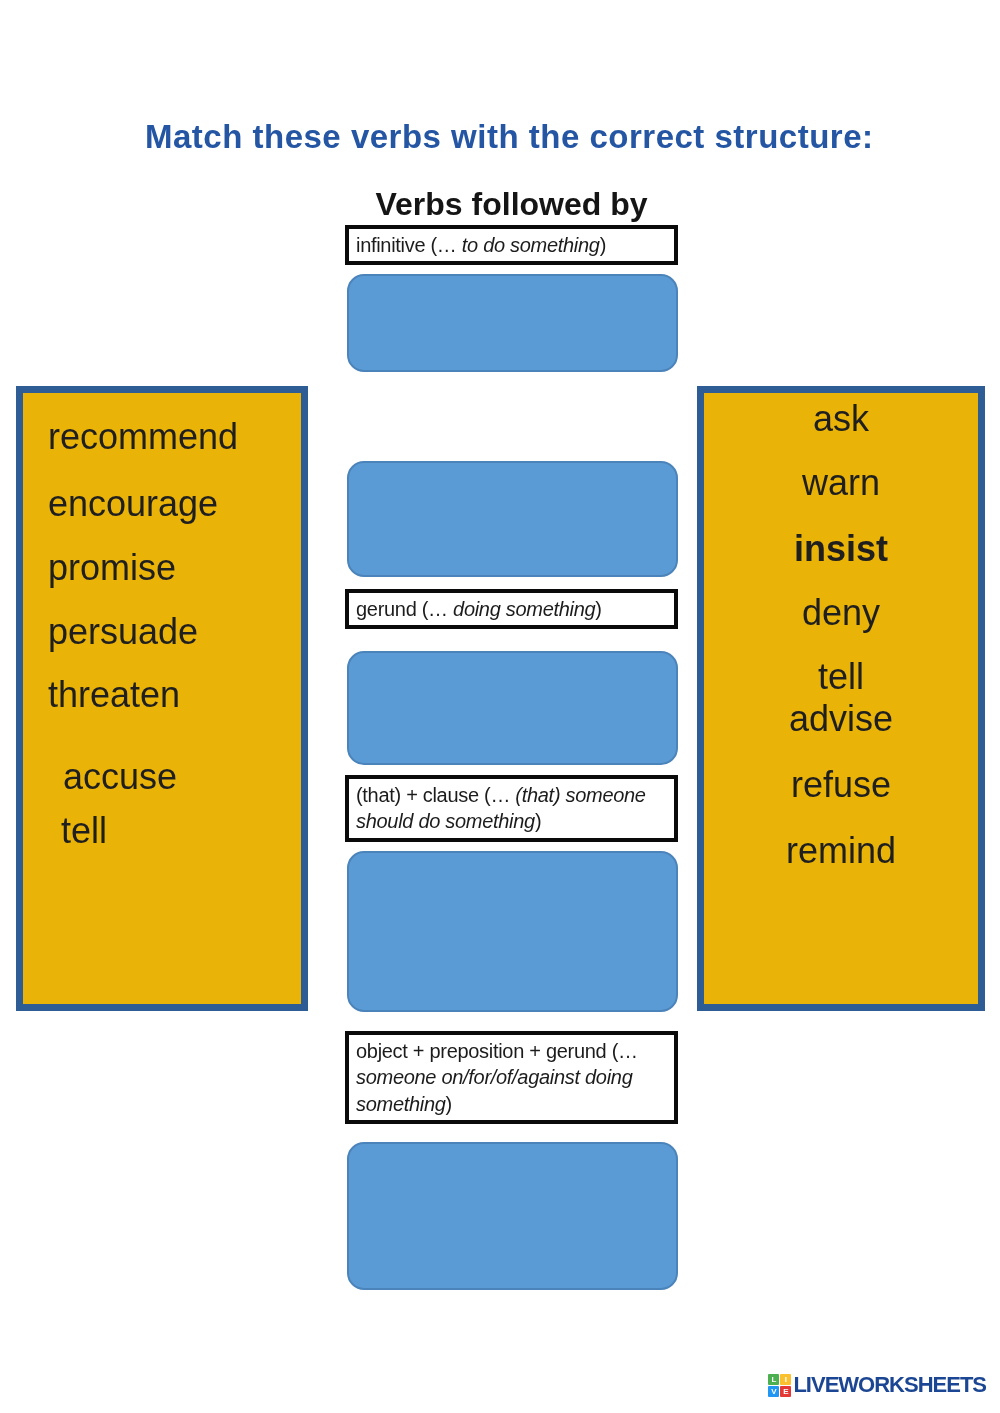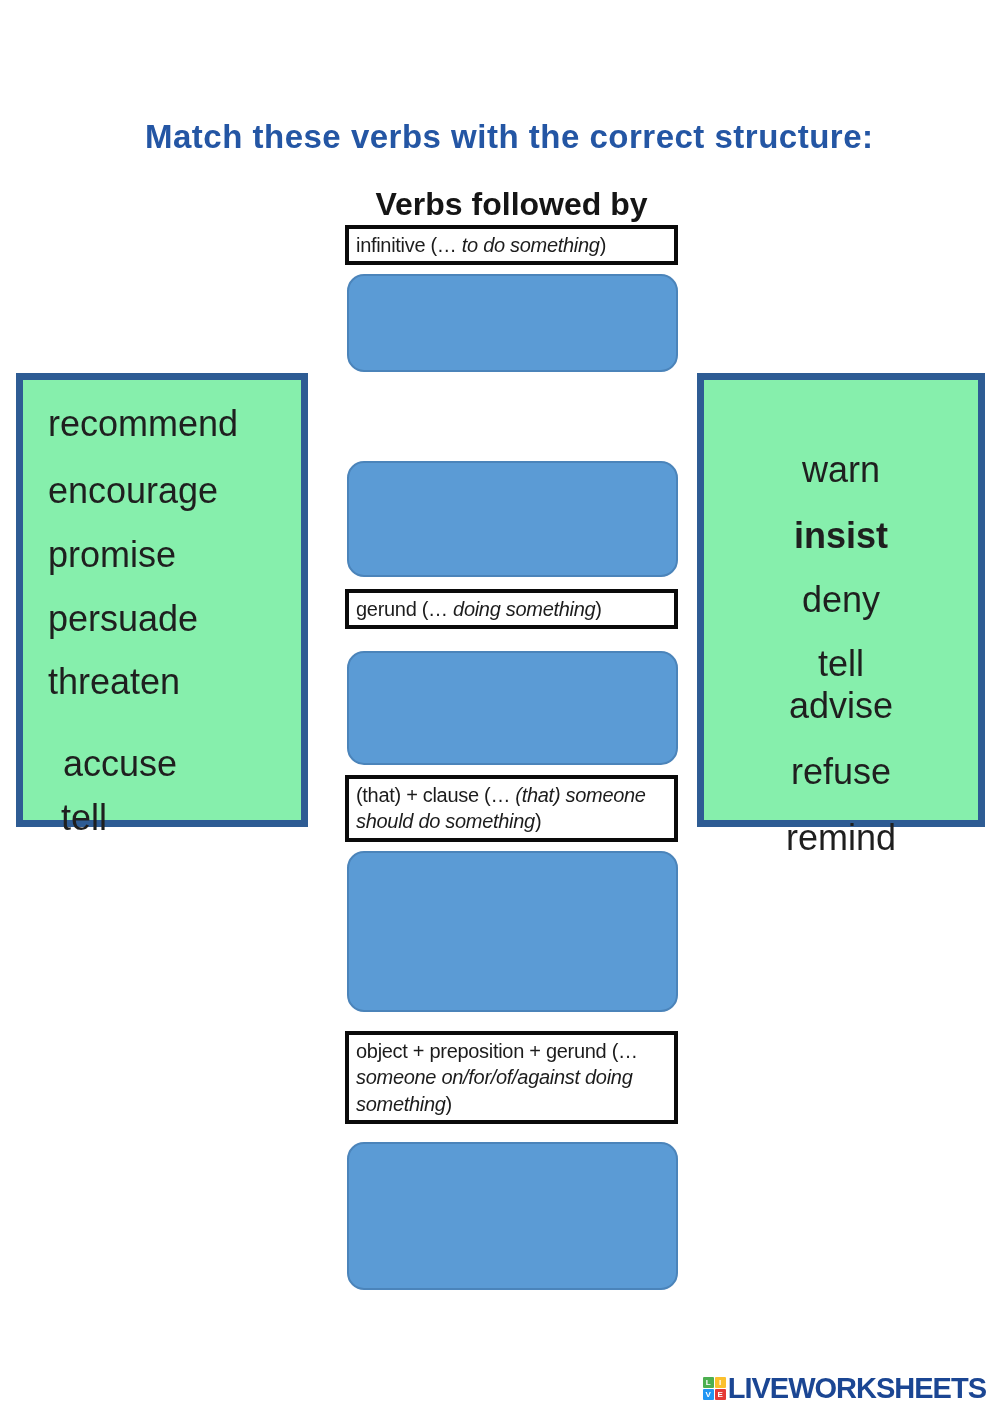--- a/index.html
+++ b/index.html
@@ -60,24 +60,24 @@
   #slot-3 { top: 651px; height: 114px; }
   #slot-4 { top: 851px; height: 161px; }
   #slot-5 { top: 1142px; height: 148px; }
   #label-1 { top: 225px; }
   #label-2 { top: 383px; }
   #label-3 { top: 589px; }
   #label-4 { top: 775px; }
   #label-5 { top: 1031px; }
   .verb-bank {
     position: absolute;
-    top: 373px;
-    height: 454px;
+    top: 386px;
+    height: 625px;
     border: 7px solid #2e5c94;
-    background: #86efac;
+    background: #eab308;
   }
   #left-bank  { left: 16px;  width: 292px; }
   #right-bank { left: 697px; width: 288px; }
   .verb {
     position: absolute;
     font-size: 36px;
     color: #1f1f1f;
     line-height: 1;
     white-space: nowrap;
   }
@@ -98,21 +98,21 @@
   .logo-sq {
     display: flex;
     align-items: center;
     justify-content: center;
     color: #ffffff;
     font-size: 8px;
     font-weight: bold;
     border-radius: 1px;
   }
   .logo-text {
-    font-size: 29px;
+    font-size: 22px;
     font-weight: bold;
     letter-spacing: -1px;
     color: #1b4693;
   }
 </style>
 </head>
 <body>
 
 <div class="page">
 
@@ -137,20 +137,21 @@
     <div class="verb" style="left:25px; top:26px;">recommend</div>
     <div class="verb" style="left:25px; top:93px;">encourage</div>
     <div class="verb" style="left:25px; top:157px;">promise</div>
     <div class="verb" style="left:25px; top:221px;">persuade</div>
     <div class="verb" style="left:25px; top:284px;">threaten</div>
     <div class="verb" style="left:40px; top:366px;">accuse</div>
     <div class="verb" style="left:38px; top:420px;">tell</div>
   </div>
 
   <div class="verb-bank" id="right-bank">
+    <div class="verb" style="top:8px;">ask</div>
     <div class="verb" style="top:72px;">warn</div>
     <div class="verb" style="top:138px;font-weight:bold;">insist</div>
     <div class="verb" style="top:202px;">deny</div>
     <div class="verb" style="top:266px;">tell</div>
     <div class="verb" style="top:308px;">advise</div>
     <div class="verb" style="top:374px;">refuse</div>
     <div class="verb" style="top:440px;">remind</div>
   </div>
 
   <div class="logo">

